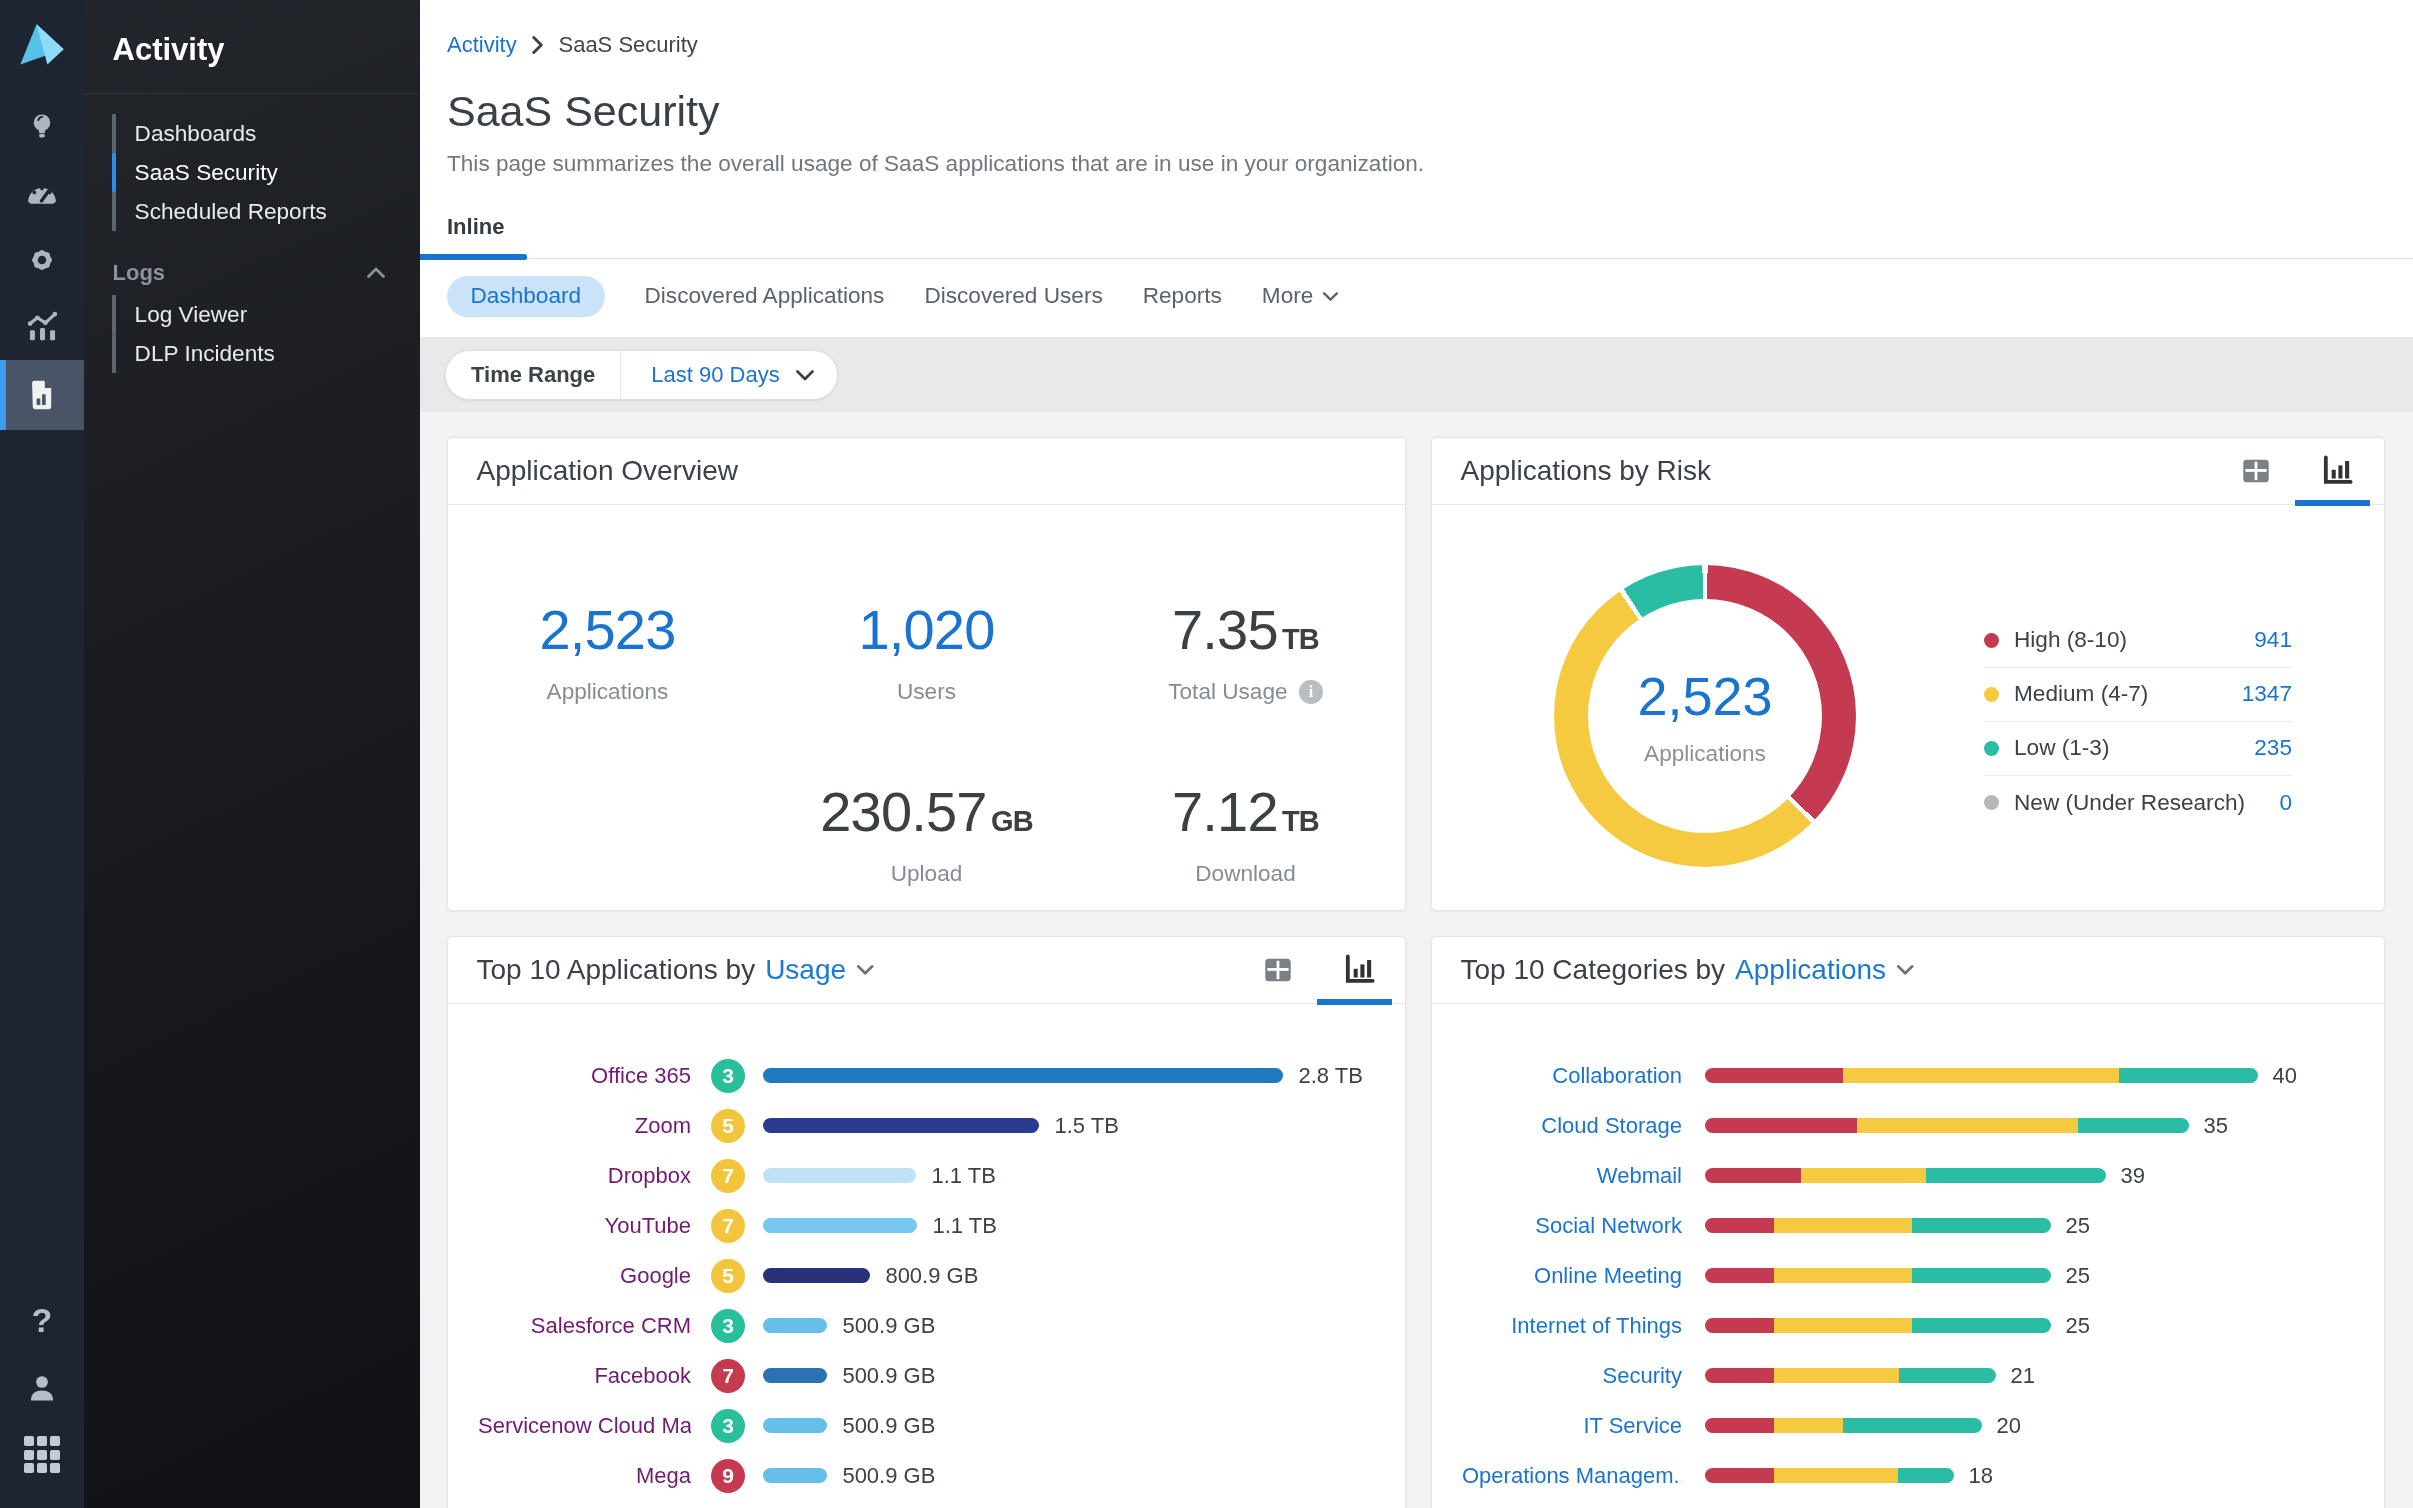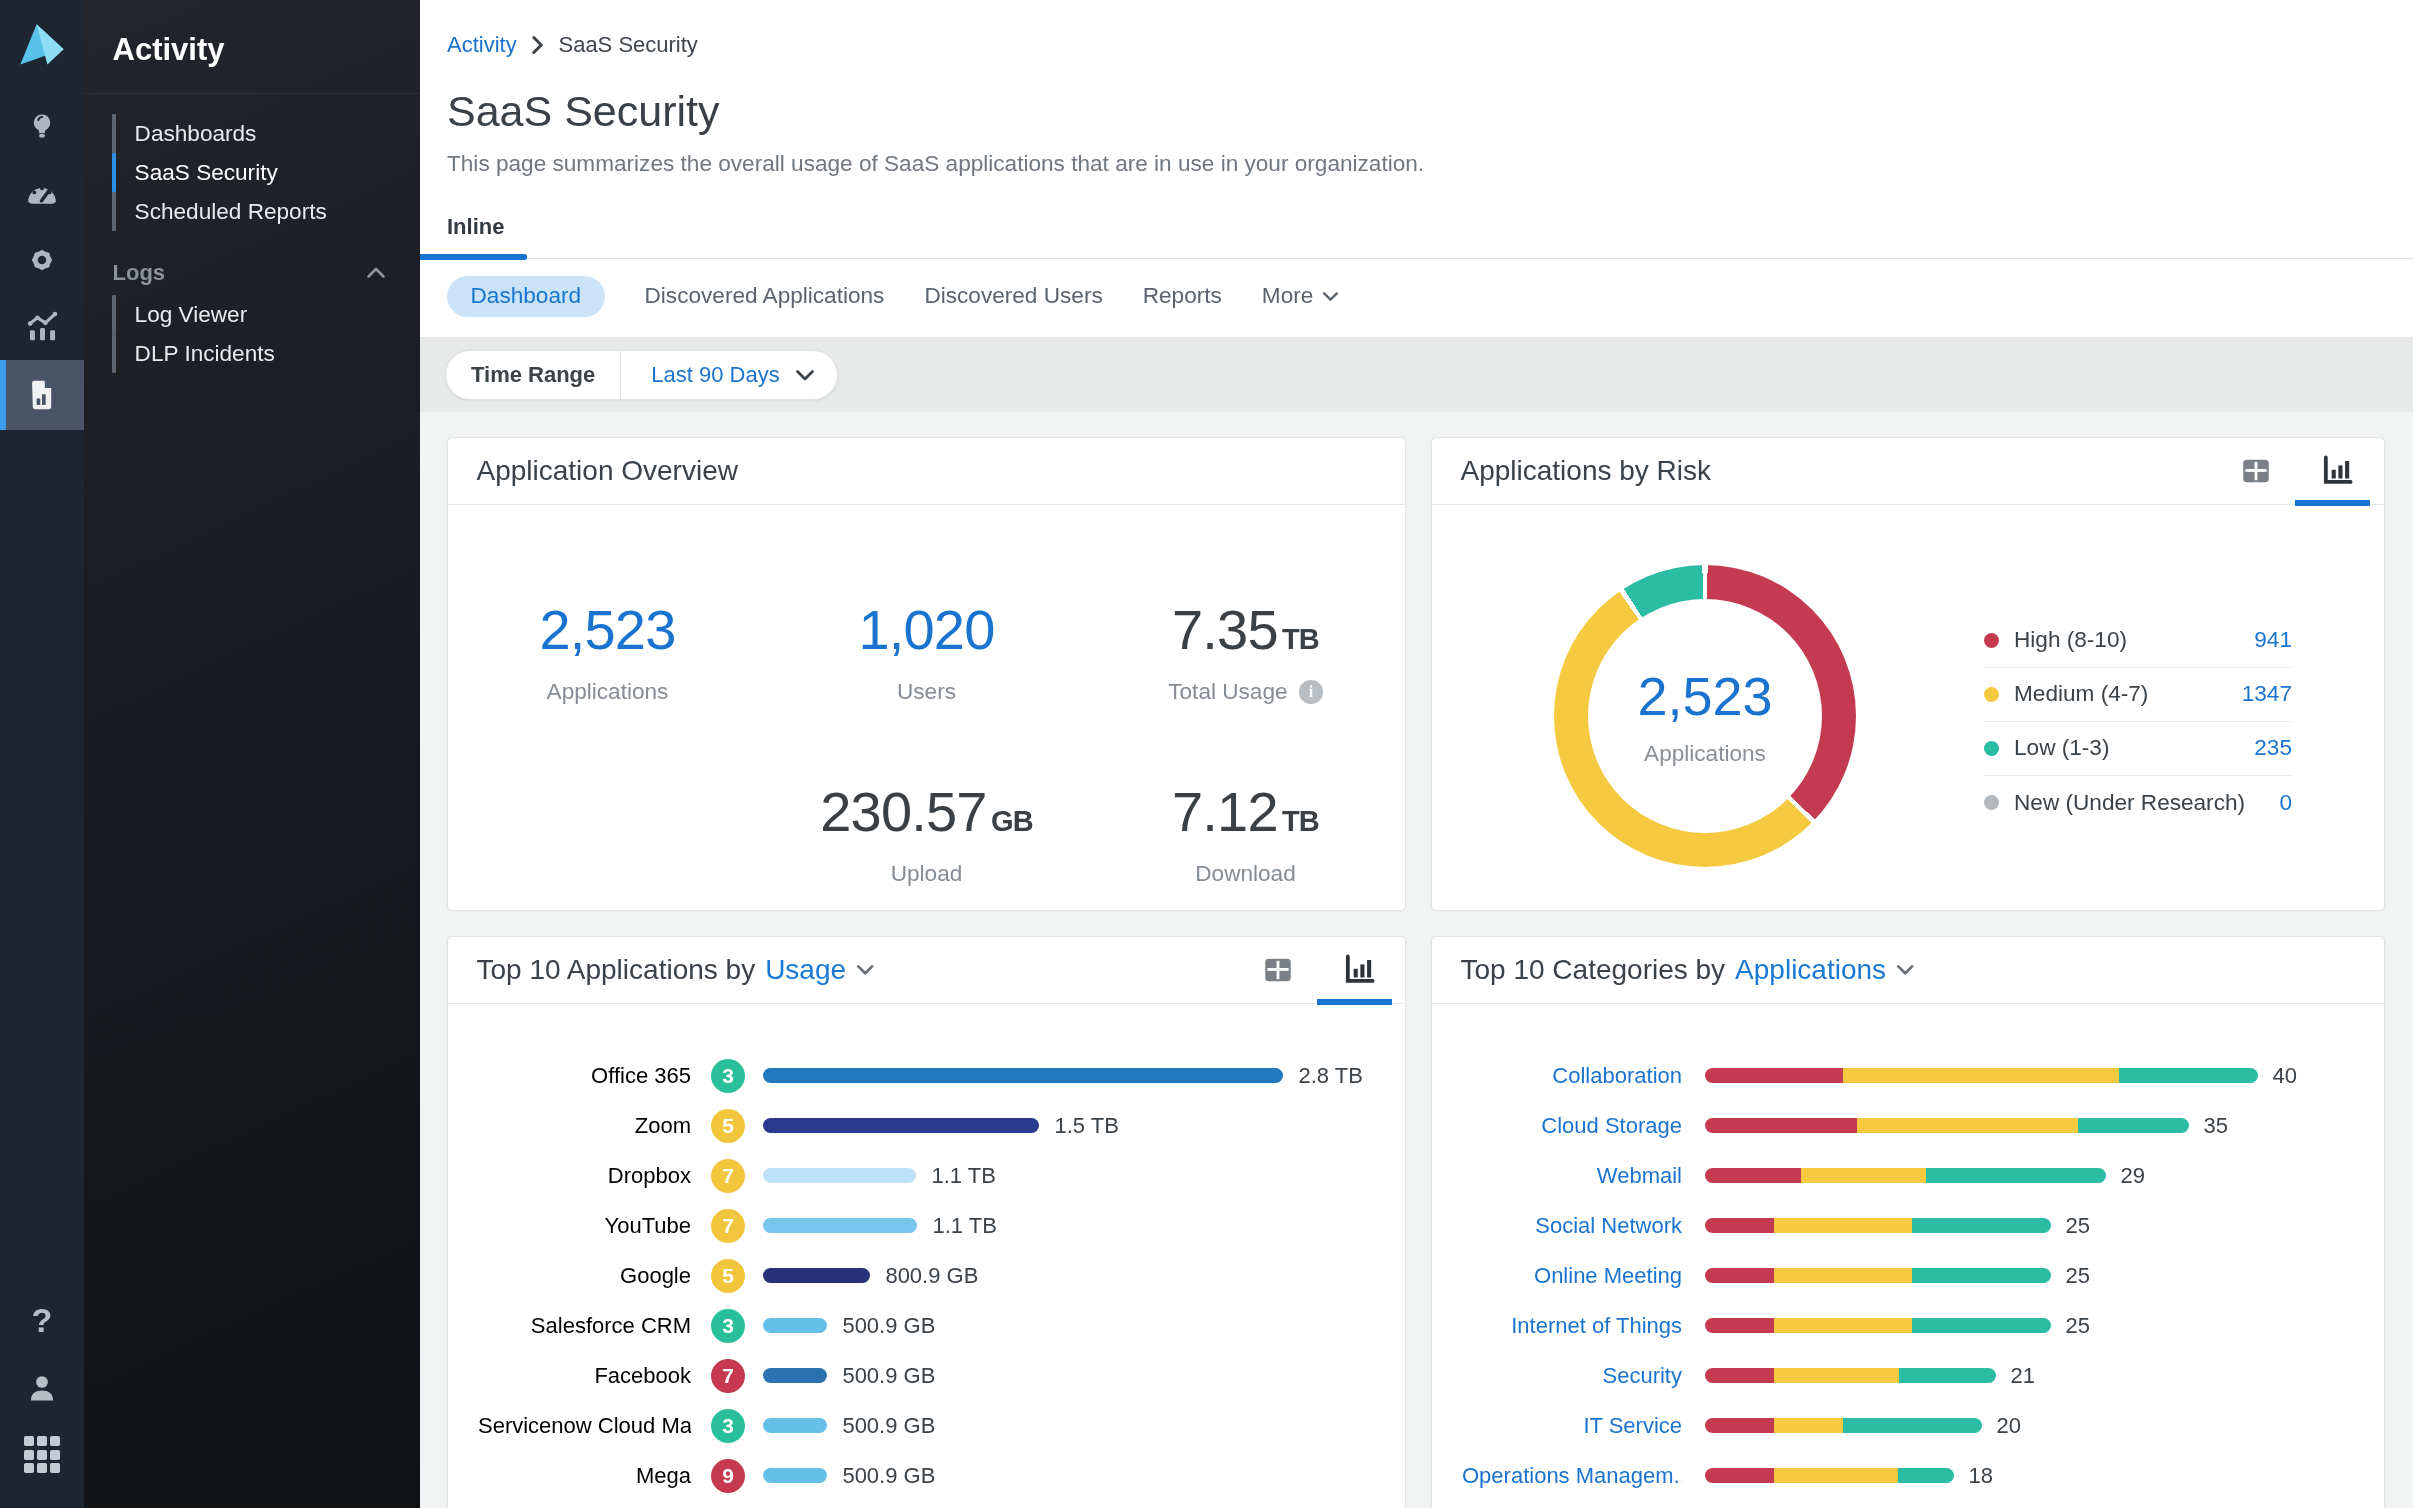--- a/index.html
+++ b/index.html
@@ -82,21 +82,21 @@
   .legend { position:absolute; left:552px; top:109px; width:308px; }
   .lrow { height:54px; display:flex; align-items:center; border-bottom:0.8px solid #e9ebec; }
   .lrow:last-child { border-bottom:none; }
   .ldot { width:15px; height:15px; border-radius:50%; margin-right:15px; flex-shrink:0; }
   .llabel { font-size:22.6px; color:#3b4248; }
   .lvalue { margin-left:auto; font-size:22.6px; color:#1a74cf; cursor:pointer; }
 
   
   .rows { padding-top:47px; }
   .arow { height:50px; display:flex; align-items:center; padding-left:30px; }
-  .aname { width:213px; text-align:right; font-size:22px; color:#000000; white-space:nowrap; overflow:hidden; cursor:pointer; }
+  .aname { width:213px; text-align:right; font-size:22px; color:#701a75; white-space:nowrap; overflow:hidden; cursor:pointer; }
   .abadge { width:34px; height:34px; border-radius:50%; margin:0 18.4px 0 20px; color:#fff; font-size:21px; font-weight:700; display:flex; align-items:center; justify-content:center; flex-shrink:0; }
   .abar { height:15px; border-radius:7.5px; flex-shrink:0; }
   .avalue { margin-left:15px; font-size:22px; color:#3b4248; white-space:nowrap; }
 
   
   .crow { height:50px; display:flex; align-items:center; padding-left:30px; }
   .cname { width:220px; text-align:right; font-size:22px; color:#1a74cf; white-space:nowrap; overflow:hidden; cursor:pointer; }
   .cbar { margin-left:22.6px; height:15px; border-radius:7.5px; overflow:hidden; display:flex; flex-shrink:0; }
   .cbar span { height:100%; }
   .cvalue { margin-left:15px; font-size:22px; color:#3b4248; }
@@ -439,21 +439,21 @@
             </span>
             <span class="cvalue">35</span>
           </div>
           <div class="crow">
             <span class="cname">Webmail</span>
             <span class="cbar" style="width: 401px;">
               <span style="width: 24.1379%; background: rgb(196, 58, 80);"></span>
               <span style="width: 31.0345%; background: rgb(245, 202, 65);"></span>
               <span style="width: 44.8276%; background: rgb(43, 189, 164);"></span>
             </span>
-            <span class="cvalue">29</span>
+            <span class="cvalue">39</span>
           </div>
           <div class="crow">
             <span class="cname">Social Network</span>
             <span class="cbar" style="width: 346px;">
               <span style="width: 20%; background: rgb(196, 58, 80);"></span>
               <span style="width: 40%; background: rgb(245, 202, 65);"></span>
               <span style="width: 40%; background: rgb(43, 189, 164);"></span>
             </span>
             <span class="cvalue">25</span>
           </div>

